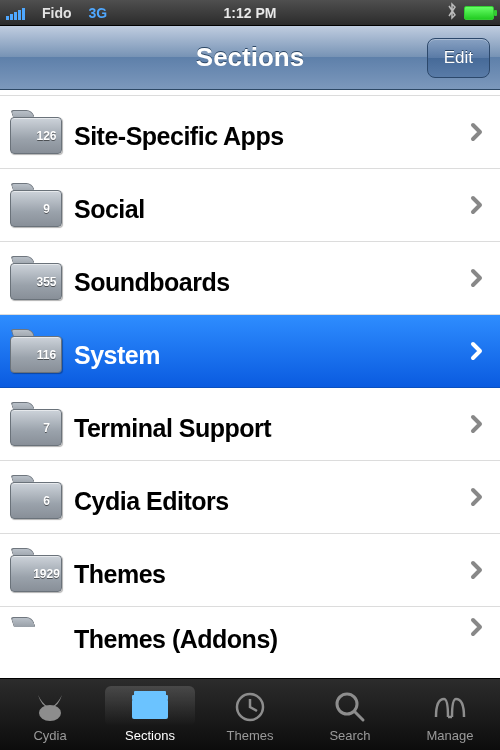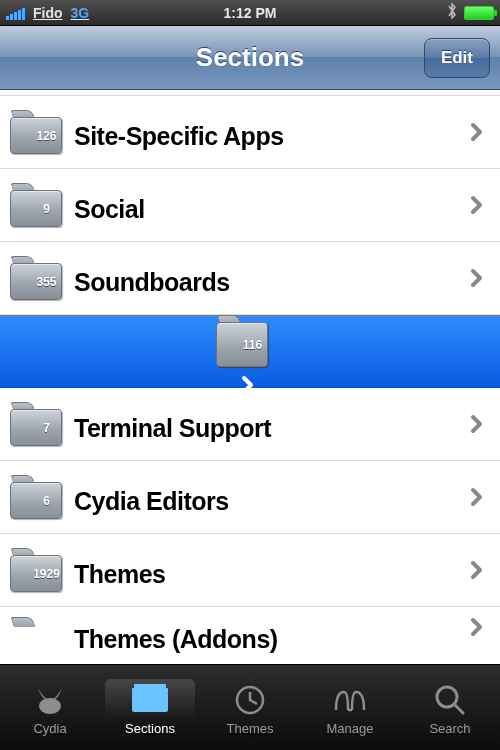--- a/index.html
+++ b/index.html
@@ -12,21 +12,21 @@
     background: linear-gradient(#4f4f4f, #2b2b2b);
     border-bottom: 1px solid #000;
     display: flex;
     align-items: center;
     color: #e8e8e8;
     font-size: 14px;
     font-weight: bold;
     padding: 0 6px;
     position: relative;
   }
-  .status-left { display: flex; align-items: center; gap: 8px; text-decoration: underline; }
+  .status-left { display: flex; align-items: center; gap: 17px; }
   .signal-bars { display: flex; align-items: flex-end; gap: 1px; height: 14px; }
   .signal-bars .bar { width: 3px; background: #4fa8ff; }
   .carrier { color: #e2e2e2; }
   .net3g { color: #4fa8ff; font-weight: bold; }
   .status-time { position: absolute; left: 50%; transform: translateX(-50%); }
   .status-right { margin-left: auto; display: flex; align-items: center; gap: 6px; }
   .battery {
     width: 30px; height: 14px; border: 1px solid #3c3; border-radius: 2px; position: relative;
     background: linear-gradient(#6f6, #2c2);
   }
@@ -39,39 +39,38 @@
     border-bottom: 1px solid #2d4866;
     display: flex; align-items: center; justify-content: center;
     position: relative;
     color: #fff;
   }
   .nav-title { font-size: 26px; font-weight: bold; text-shadow: 0 -1px 0 #2b4563; }
   .nav-edit {
     position: absolute; right: 10px; top: 12px;
     height: 40px; padding: 0 16px;
     display: flex; align-items: center;
-    color: #fff; font-size: 17px; font-weight: bold;
+    color: #fff; font-size: 17px; font-weight: normal;
     background: linear-gradient(#88a1c2, #5a7ba6 49%, #466a98 50%, #597ba7);
     border: 1px solid #2c486b; border-radius: 8px;
     text-shadow: 0 -1px 0 #2b4563;
     box-shadow: inset 0 1px 0 rgba(255,255,255,.3);
   }
 
   
   .list { flex: 1; overflow: hidden; background: #fff; }
   .partial-row { height: 6px; border-bottom: 1px solid #dcdcdc; }
   .row {
     height: 73px; border-bottom: 1px solid #dcdcdc;
     display: flex; align-items: center; padding: 0 14px 0 10px;
     cursor: pointer;
   }
   .row.selected {
     background: linear-gradient(#2e8dff, #0a5be0);
     border-bottom-color: #0a50c0;
-    flex-direction: column;
   }
   .row.selected .label { color: #fff; }
   .row.selected .chev svg path { stroke: #fff; }
   .row.last-partial { height: 57px; border-bottom: none; align-items: flex-start; padding-top: 10px; }
   .row.last-partial .folder { margin-top: 0; }
 
   .folder {
     width: 52px; height: 44px; position: relative; flex: 0 0 52px; margin-right: 12px;
   }
   .folder .tab {
@@ -92,25 +91,24 @@
     color: #fff; font-size: 12px; font-weight: bold;
     text-shadow: 0 1px 0 rgba(0,0,0,.5);
     margin-left: 21px;
   }
 
   .label { font-size: 25px; font-weight: bold; color: #000; flex: 1; white-space: nowrap; overflow: hidden; text-overflow: ellipsis; letter-spacing: -0.5px; margin-top: 8px; }
   .chev { flex: 0 0 18px; display:flex; align-items:center; justify-content:center; }
 
   
   .tab-bar {
-    height: 86px;
+    height: 72px;
     background: linear-gradient(#2c2c2c, #0c0c0c);
     border-top: 1px solid #000;
     display: flex;
-    text-decoration: underline;
   }
   .tab {
     flex: 1; display:flex; flex-direction:column; align-items:center; justify-content:center;
     color:#9a9a9a; font-size:13px; gap:2px;
     cursor:pointer;
   }
   .tab.active { color:#fff; }
   .tab .icon { height: 40px; display:flex; align-items:center; justify-content:center; }
   .tab.active .icon {
     background: linear-gradient(rgba(255,255,255,.15), rgba(255,255,255,0));
@@ -299,37 +297,37 @@
               <g fill="none" stroke="#8d8d8d" stroke-width="2.5">
                 <circle cx="18" cy="18" r="13"></circle>
                 <path d="M18 10 L18 18 L25 22"></path>
               </g>
             </svg>
           </div>
           <div>Themes</div>
         </div>
         <div class="tab">
           <div class="icon">
+            <svg width="36" height="34" viewBox="0 0 36 34">
+              <g fill="none" stroke="#8d8d8d" stroke-width="3">
+                <circle cx="15" cy="15" r="10"></circle>
+                <line x1="23" y1="23" x2="31" y2="31" stroke-linecap="round"></line>
+              </g>
+            </svg>
+          </div>
+          <div>Search</div>
+        </div>
+        <div class="tab">
+          <div class="icon">
             <svg width="40" height="34" viewBox="0 0 40 34">
               <g fill="none" stroke="#8d8d8d" stroke-width="2.5">
                 <path d="M6 28 Q6 10 14 10 Q18 10 18 28"></path>
                 <path d="M34 28 Q34 10 26 10 Q22 10 22 28"></path>
                 <line x1="18" y1="28" x2="22" y2="28"></line>
               </g>
             </svg>
           </div>
           <div>Manage</div>
         </div>
-        <div class="tab">
-          <div class="icon">
-            <svg width="36" height="34" viewBox="0 0 36 34">
-              <g fill="none" stroke="#8d8d8d" stroke-width="3">
-                <circle cx="15" cy="15" r="10"></circle>
-                <line x1="23" y1="23" x2="31" y2="31" stroke-linecap="round"></line>
-              </g>
-            </svg>
-          </div>
-          <div>Search</div>
-        </div>
       </div>
   </div>
 
 </div>
 
 </body></html>

